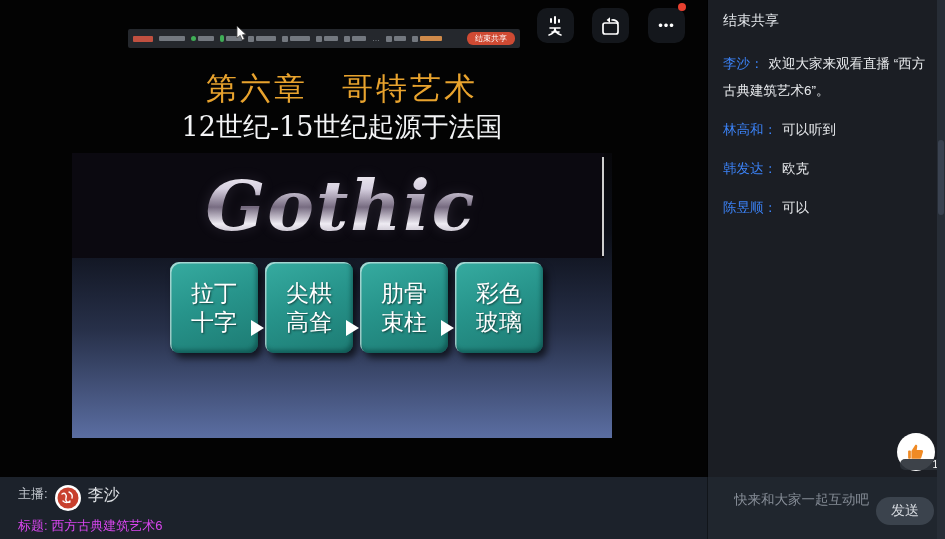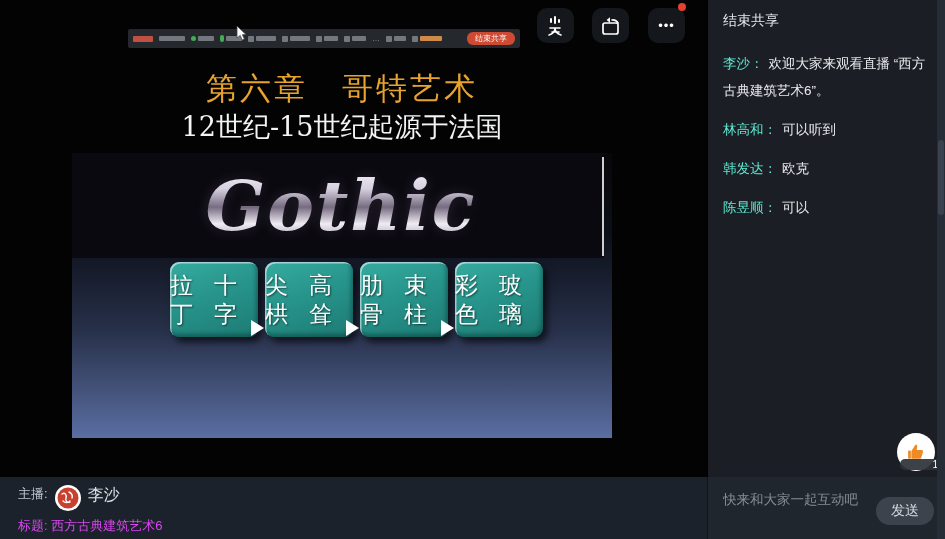--- a/index.html
+++ b/index.html
@@ -22,26 +22,26 @@
   .gothic-banner { position:absolute; left:72px; top:153px; width:532px; height:105px;
                    background:#0b0910; display:flex; align-items:center; justify-content:center; }
   .gothic-word { font-family:"DejaVu Serif","Liberation Serif",serif; font-weight:bold; font-style:italic;
                  font-size:70px; letter-spacing:2px;
                  background:linear-gradient(180deg,#ffffff 0%,#d8d2e0 30%,#6f6478 52%,#f2f0f5 72%,#857a90 100%);
                  -webkit-background-clip:text; background-clip:text; color:transparent;
                  text-shadow:0 0 14px rgba(200,190,220,.15);margin-left:6px; }
   .text-caret { position:absolute; left:530px; top:4px; width:2px; height:99px; background:#cfcfcf; }
 
   .boxes-row { position:absolute; left:170px; top:262px; display:flex; gap:7px; }
-  .gbox { width:88px; height:75px; border-radius:9px;
+  .gbox { width:88px; height:91px; border-radius:9px;
           background:linear-gradient(160deg,#36aba0 0%,#27948b 45%,#1d7b73 100%);
           box-shadow:inset 1.5px 1.5px 0 rgba(255,255,255,.55),
                      inset -2px -3px 4px rgba(0,45,45,.45),
                      4px 5px 7px rgba(0,0,0,.65);
-          display:flex; flex-direction:row; align-items:center; justify-content:center;
+          display:flex; flex-direction:column; align-items:center; justify-content:center;
           color:#fff; font-family:"DejaVu Serif","Liberation Serif",serif;
           font-size:23px; line-height:1.22; text-shadow:1px 1px 2px rgba(0,0,0,.55); }
   .flow-arrow { position:absolute; top:320px; width:0; height:0;
                 border-left:13px solid #fff; border-top:8px solid transparent; border-bottom:8px solid transparent; }
   .arrow-1 { left:251px; } .arrow-2 { left:346px; } .arrow-3 { left:441px; }
 
   
   .share-toolbar { position:absolute; left:128px; top:29px; width:392px; height:19px;
                    background:#25282d; border-radius:2px; display:flex; align-items:center;
                    padding:0 5px; gap:6px; }
@@ -68,30 +68,30 @@
   .host-label { color:#c3c8cf; font-size:13px; }
   .host-name  { color:#dde0e4; font-size:16px; }
   .f-row2 { position:absolute; left:18px; top:40px; color:#d946ef; font-size:13px; }
 
   
   .chat { position:absolute; left:707px; top:0; width:230px; height:477px; background:#1b1e24;
           border-left:1px solid #000; }
   .chat-header { padding:12px 0 0 15px; color:#e3e6ea; font-size:14px; }
   .messages { padding:20px 10px 0 15px; }
   .msg { font-size:13.5px; line-height:27px; color:#e9ebee; margin-bottom:12px; word-break:break-all; }
-  .sender { color:#5eead4; margin-right:5px; }
+  .sender { color:#3b82f6; margin-right:5px; }
   .like-btn { position:absolute; left:189px; top:433px; width:38px; height:38px; border-radius:50%;
               background:#fff; display:grid; place-items:center; overflow:visible; }
   .like-badge { position:absolute; left:3px; top:26px; width:55px; height:11px; border-radius:5px;
                 background:rgba(45,50,58,.92); color:#fff; font-size:10px; line-height:11px; text-align:center;padding-left:32px; }
 
   
   .chat-input { position:absolute; left:707px; top:477px; width:230px; height:62px; background:#20262e;
                 border-left:1px solid #11151a; }
-  .chat-input input { position:absolute; left:15px; top:10px; width:150px; height:24px;
+  .chat-input input { position:absolute; left:26px; top:10px; width:150px; height:24px;
                       background:transparent; border:none; outline:none; color:#fdba74; font-size:13.5px; }
   .chat-input input::placeholder { color:#868d97; }
   .send-btn { position:absolute; left:168px; top:20px; width:58px; height:28px; border-radius:14px;
               background:#3b434d; color:#d9dde2; font-size:14px; border:none;
               display:grid; place-items:center; }
 
   
   .scroll-strip { position:absolute; left:937px; top:0; width:8px; height:539px; background:#272d36; }
   .scroll-thumb { position:absolute; left:1px; top:140px; width:6px; height:75px; border-radius:3px; background:#3a4250; }
 </style>

